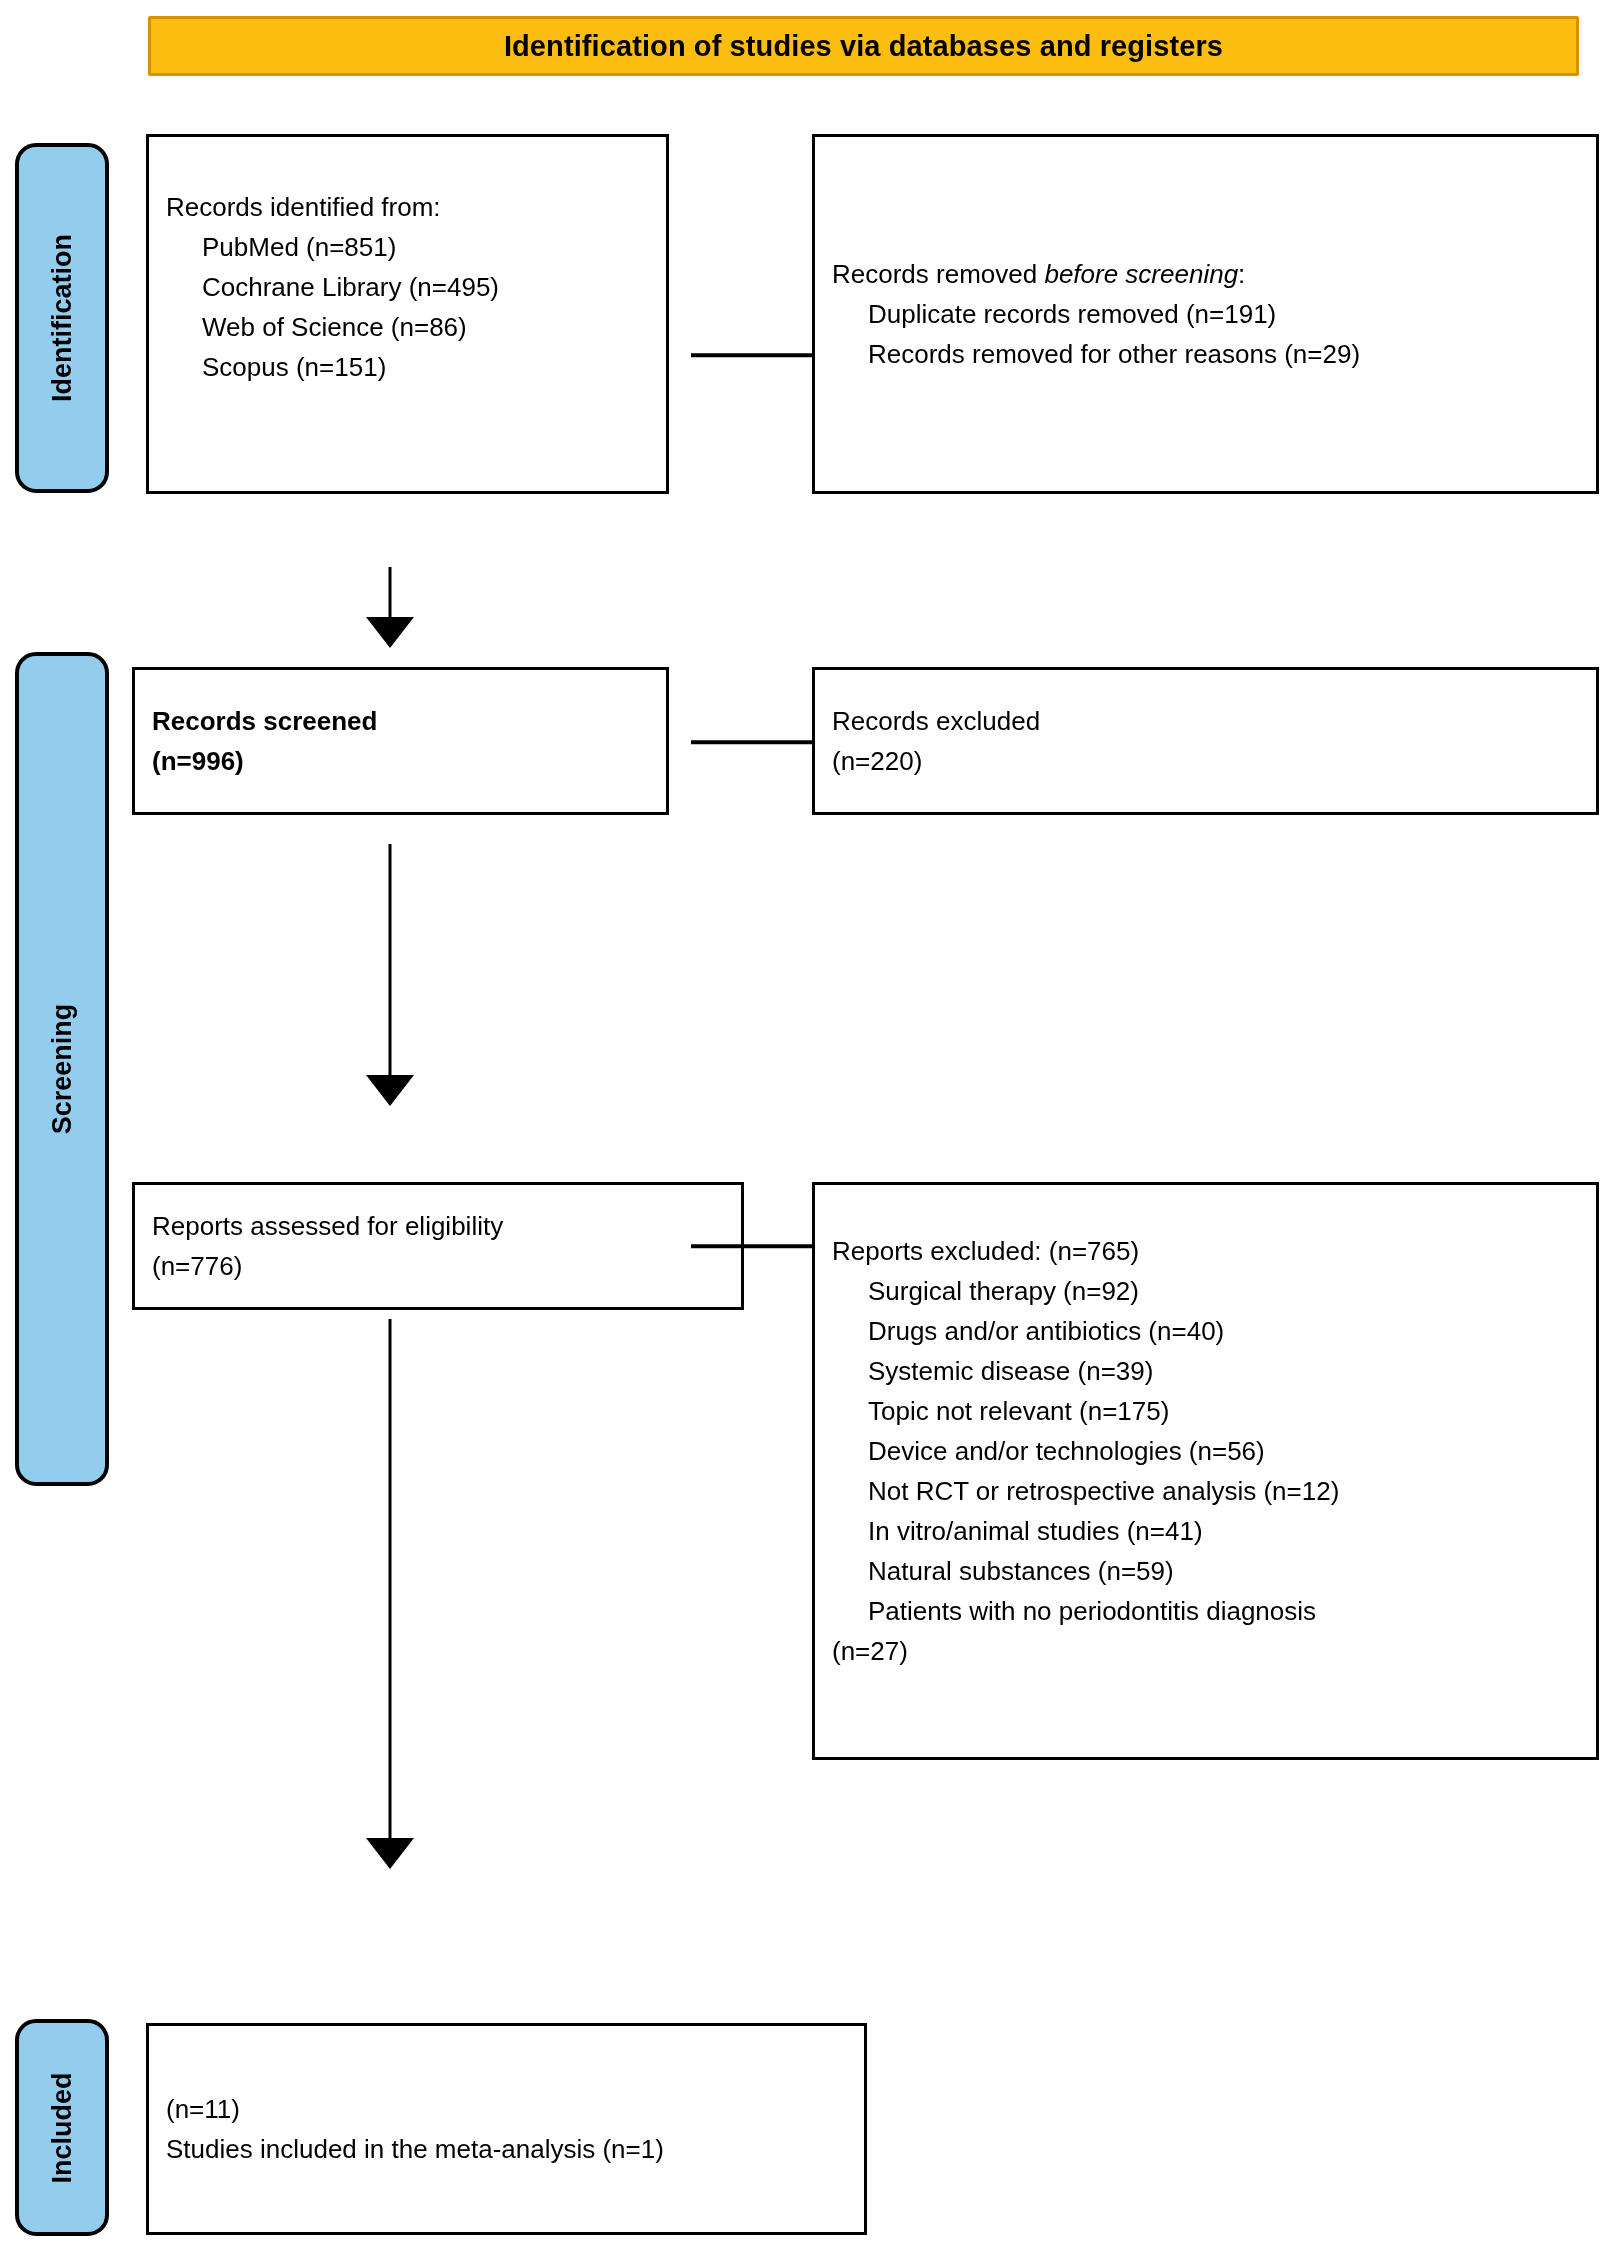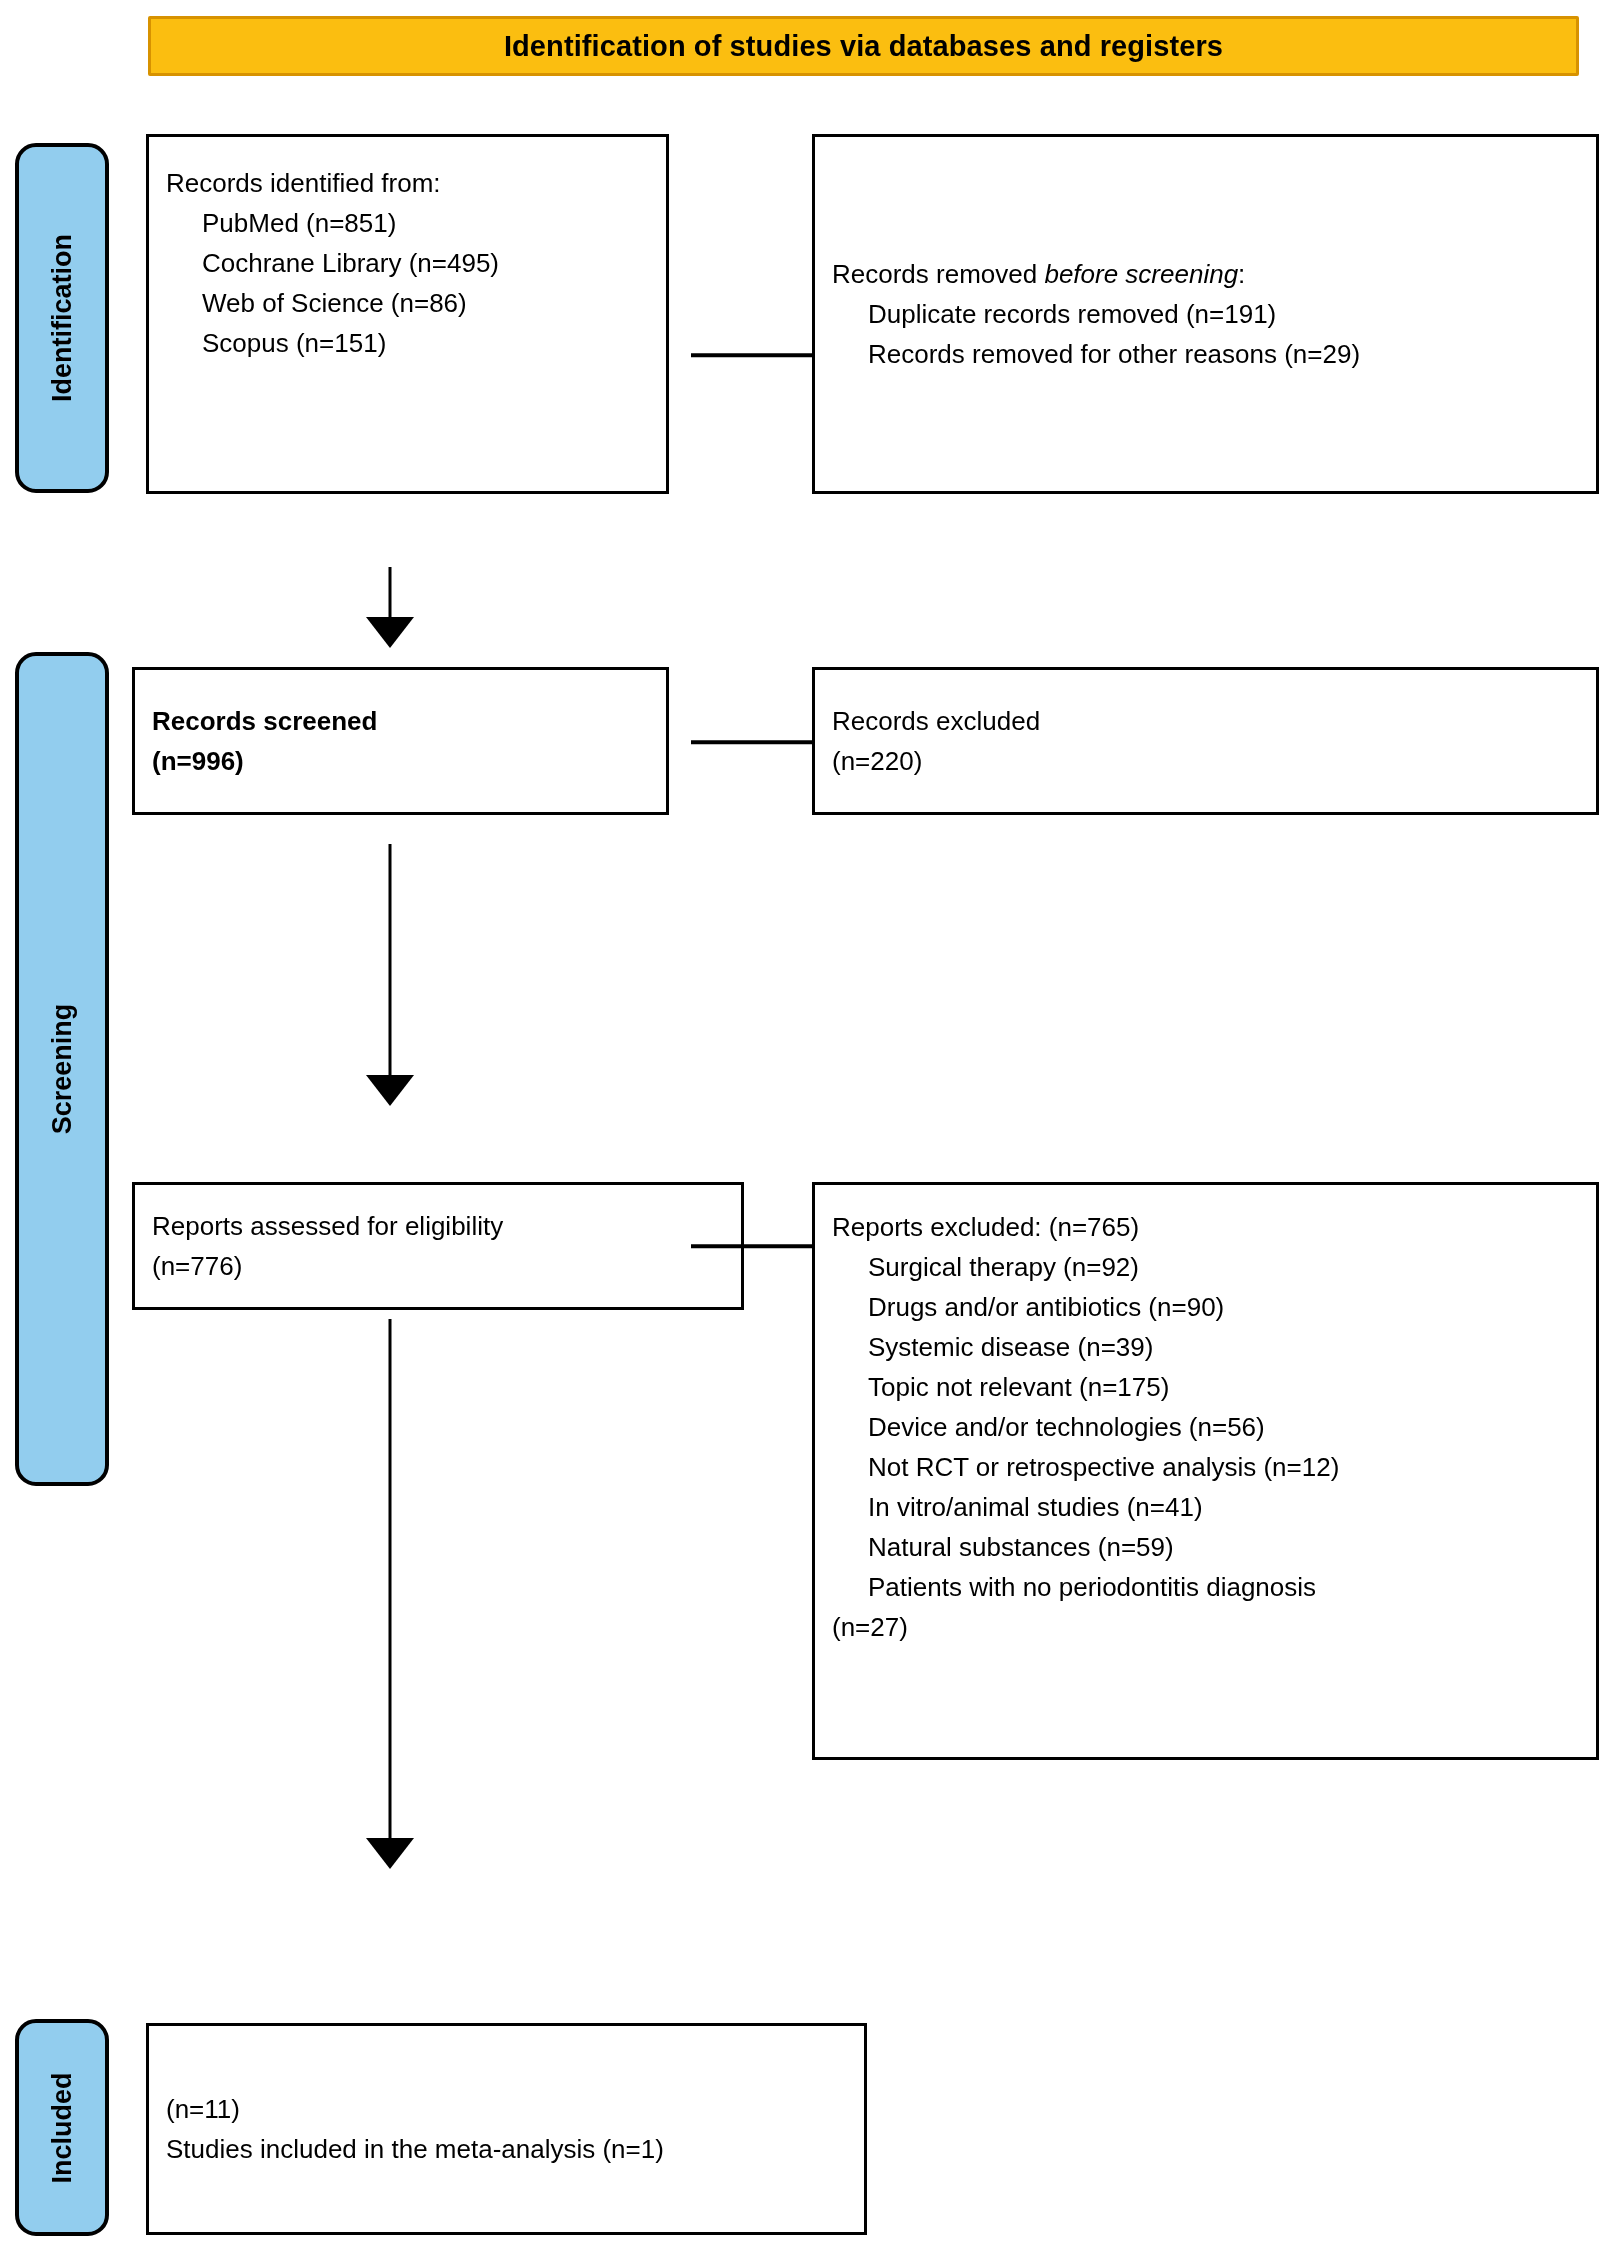--- a/index.html
+++ b/index.html
@@ -70,20 +70,21 @@
     position: absolute;
     left: 0; right: 0; top: 0; bottom: 0;
     padding: 0 17px;
     display: flex;
     flex-direction: column;
     justify-content: center;
   }
   .fbox-inner.pad-top {
     justify-content: flex-start;
     padding-top: 26px;
+    margin-top: 24px;
   }
   .line {
     font-size: 26px;
     line-height: 40px;
     color: #000000;
     white-space: pre;
   }
   .line.indent { padding-left: 36px; }
   .line.justify {
     white-space: normal;
@@ -212,21 +213,21 @@
 
   <div class="h-arrow" style="left:691px; top:1230px; width:163px; height:32px;">
     <div class="shaft" style="width:139px;"></div>
     <div class="head"></div>
   </div>
 
   <div class="fbox" style="left:812px; top:1182px; width:787px; height:578px;">
     <div class="fbox-inner pad-top" style="padding-top:22px;">
       <div class="line">Reports excluded: (n=765)</div>
       <div class="line indent">Surgical therapy (n=92)</div>
-      <div class="line indent">Drugs and/or antibiotics (n=90)</div>
+      <div class="line indent">Drugs and/or antibiotics (n=40)</div>
       <div class="line indent">Systemic disease (n=39)</div>
       <div class="line indent">Topic not relevant (n=175)</div>
       <div class="line indent">Device and/or technologies (n=56)</div>
       <div class="line indent">Not RCT or retrospective analysis (n=12)</div>
       <div class="line indent">In vitro/animal studies (n=41)</div>
       <div class="line indent">Natural substances (n=59)</div>
       <div class="line justify">Patients with no periodontitis diagnosis</div>
       <div class="line wrapcont">(n=27)</div>
     </div>
   </div>

